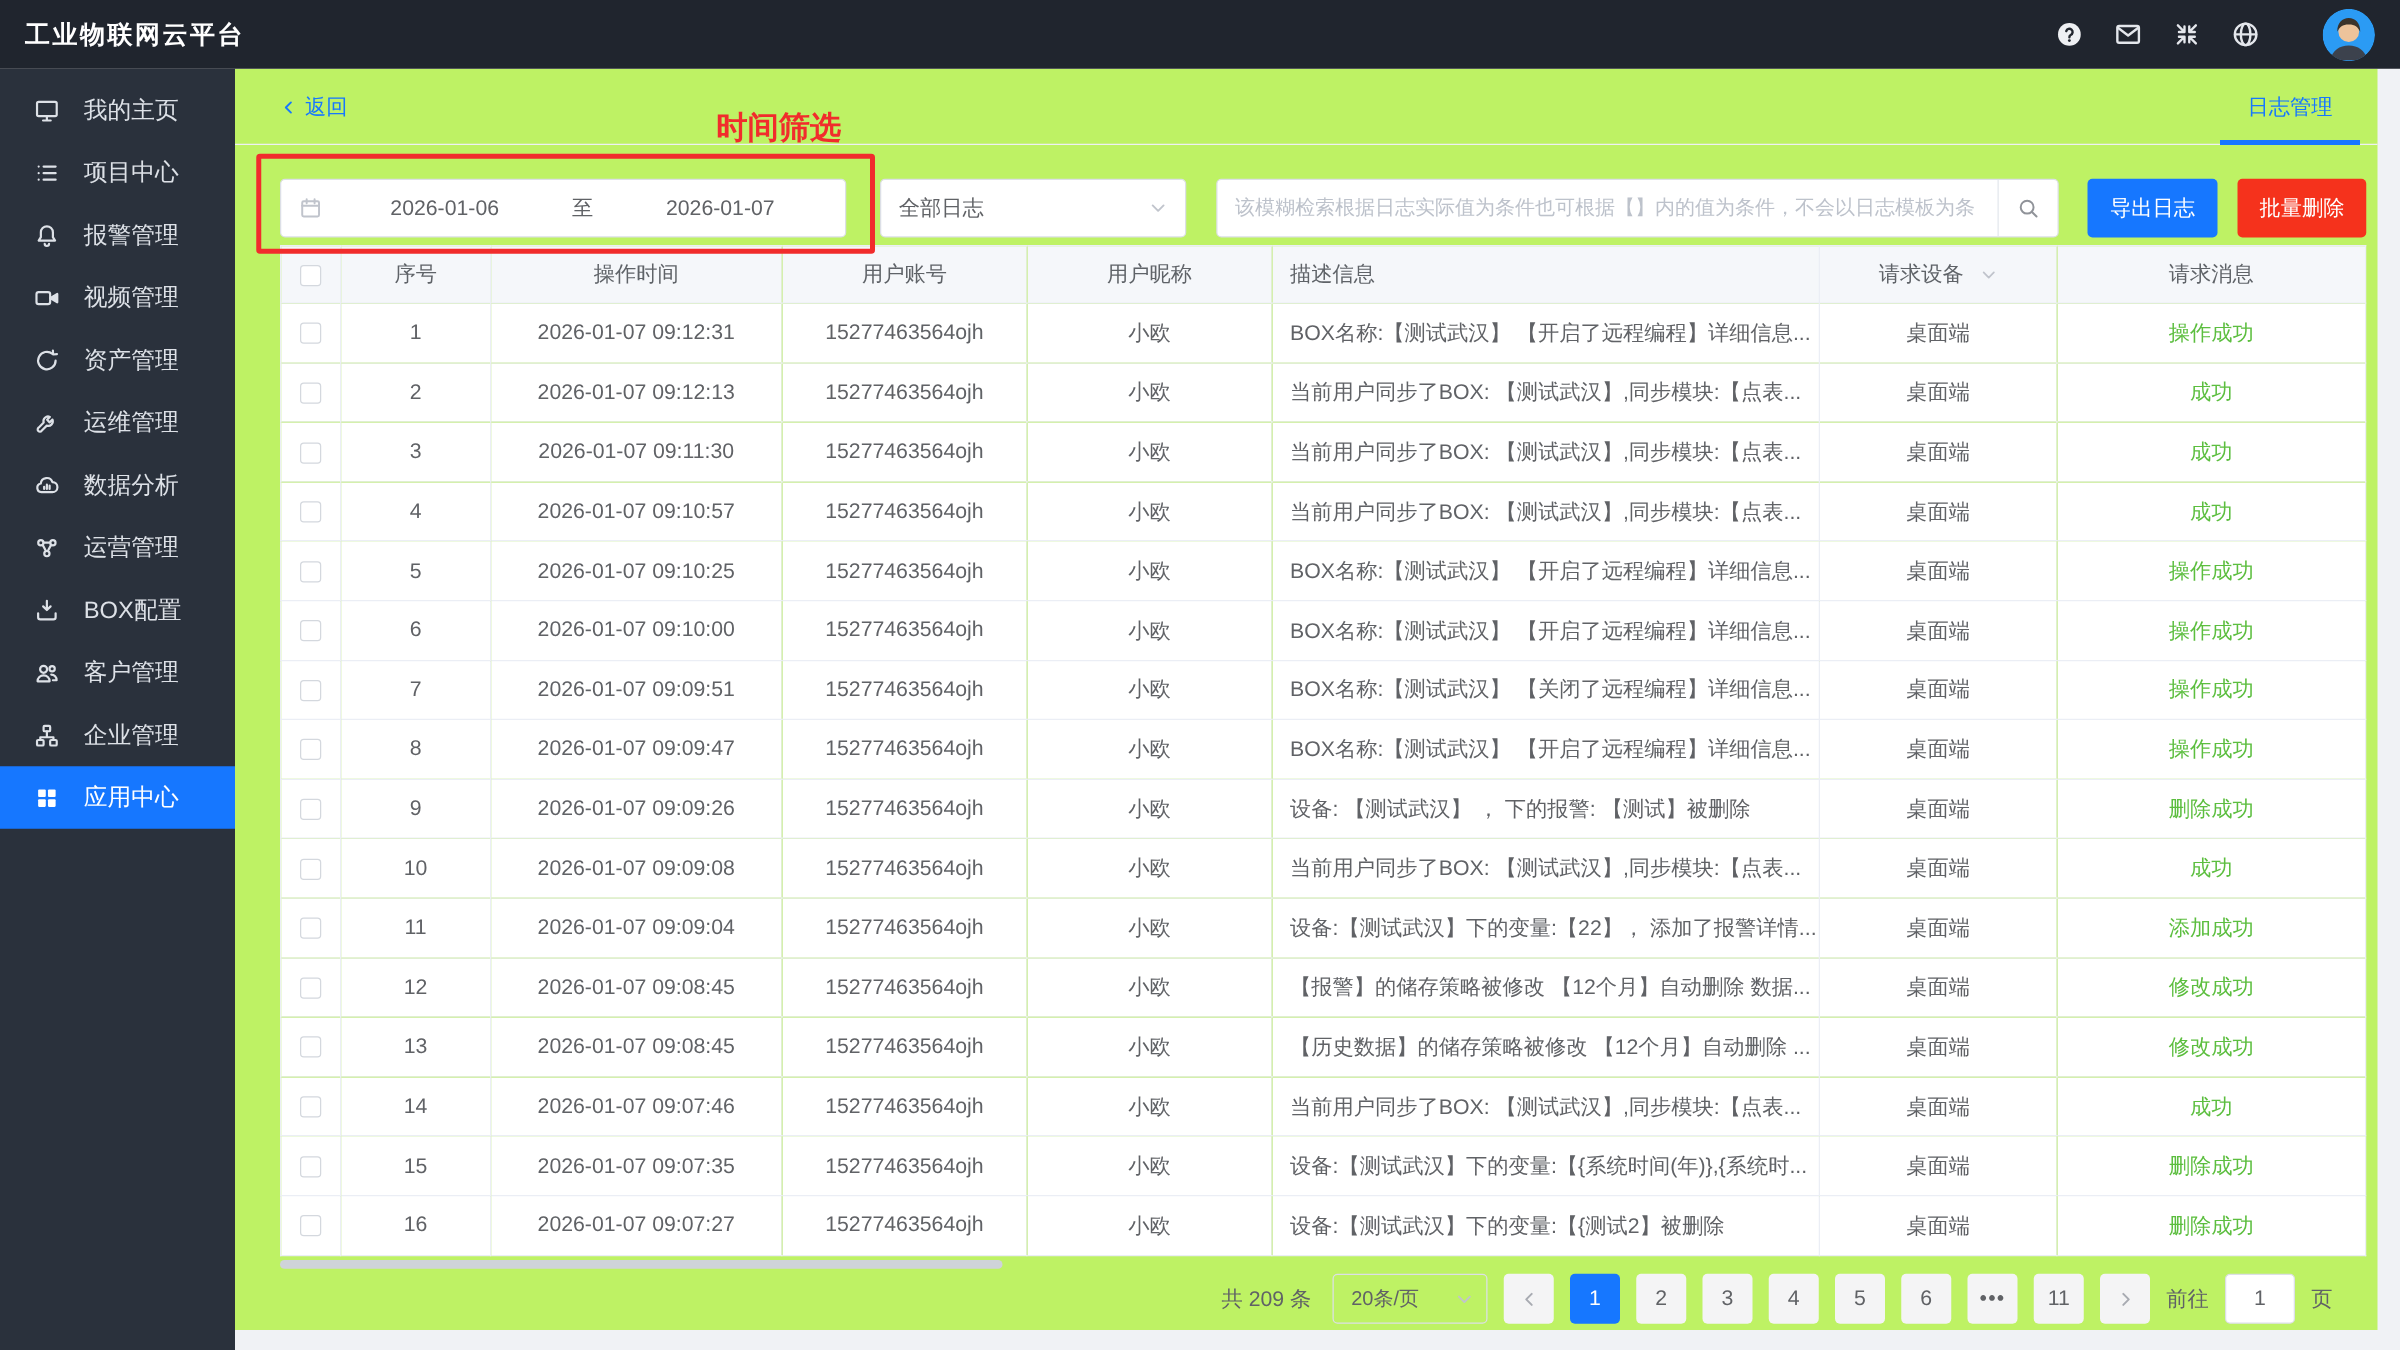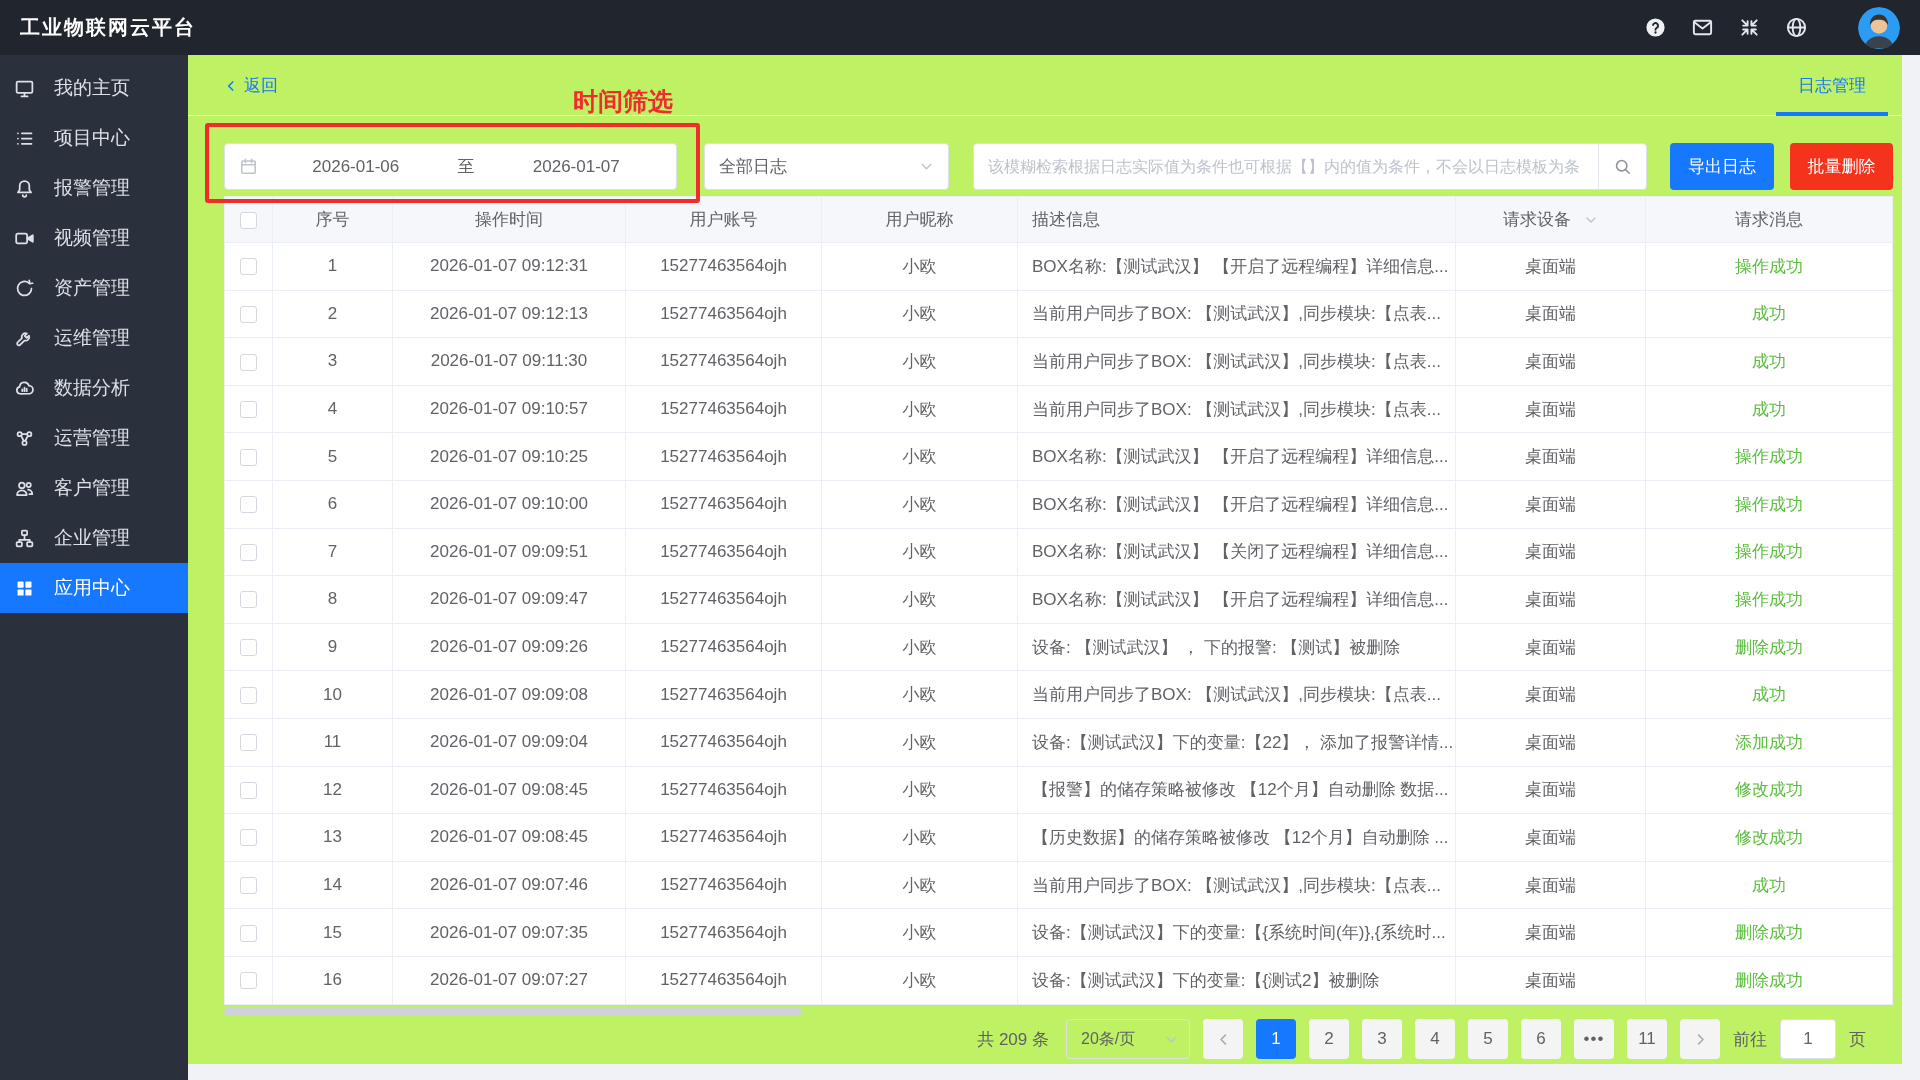--- a/index.html
+++ b/index.html
@@ -11,21 +11,21 @@
   .topbar { position:absolute; top:0; left:0; width:1920px; height:55px; background:var(--header-bg,#20252e);
             display:flex; align-items:center; justify-content:space-between; padding:0 20px; z-index:30; }
   .app-title { color:#fff; font-size:20px; font-weight:bold; letter-spacing:2px; }
   .topbar-right { display:flex; align-items:center; gap:24px; }
   .top-icon { width:23px; height:23px; color:#e4e7ec; cursor:pointer; display:inline-flex; }
   .top-icon svg { width:100%; height:100%; }
   .avatar { width:42px; height:42px; border-radius:50%; overflow:hidden; margin-left:26px; cursor:pointer; flex:0 0 auto; }
 
   
   .sidebar { position:absolute; top:55px; left:0; width:188px; height:1025px; background:var(--sidebar-bg,#2a313c); padding-top:8px; z-index:20; }
-  .side-item { height:50px; display:flex; align-items:center; gap:19px; padding-left:14px; color:#dde1e7; font-size:19px; cursor:pointer; }
+  .side-item { height:50px; display:flex; align-items:center; gap:19px; padding-left:27px; color:#dde1e7; font-size:19px; cursor:pointer; }
   .side-item.active { background:var(--accent,#1677ff); color:#fff; }
   .side-icon { width:21px; height:21px; display:inline-flex; flex:0 0 auto; }
   .side-icon svg { width:100%; height:100%; }
 
   
   .card { position:absolute; left:188px; top:55px; width:1714px; height:1009px; background:#bef264; }
 
   .page-head { position:relative; height:61px; border-bottom:1px solid #eef0f4; }
   .back-link { position:absolute; left:36px; top:0; height:61px; display:flex; align-items:center; gap:6px;
                color:var(--accent,#1677ff); font-size:17px; cursor:pointer; }
@@ -214,20 +214,29 @@
           <svg viewBox="0 0 24 24" fill="none" stroke="currentColor" stroke-width="2" stroke-linecap="round" stroke-linejoin="round">
             <circle cx="6.5" cy="7" r="2.4"></circle>
             <circle cx="17.5" cy="7" r="2.4"></circle>
             <circle cx="12" cy="17" r="2.4"></circle>
             <path d="M8 8.8l2.8 5.2M16 8.8l-2.8 5.2M9 7h6"></path>
           </svg>
         </span>
     <span class="side-label">运营管理</span>
   </div>
 
+  <div class="side-item">
+    <span class="side-icon">
+          <svg viewBox="0 0 24 24" fill="none" stroke="currentColor" stroke-width="2" stroke-linecap="round" stroke-linejoin="round">
+            <path d="M12 3v8.5m0 0l-3.4-3.4M12 11.5l3.4-3.4"></path>
+            <path d="M4 14.5V18a2 2 0 0 0 2 2h12a2 2 0 0 0 2-2v-3.5"></path>
+          </svg>
+        </span>
+    <span class="side-label">BOX配置</span>
+  </div>
 
   <div class="side-item">
     <span class="side-icon">
           <svg viewBox="0 0 24 24" fill="none" stroke="currentColor" stroke-width="2" stroke-linecap="round" stroke-linejoin="round">
             <circle cx="9" cy="8.5" r="3.2"></circle>
             <path d="M3.5 19.5a5.5 5.5 0 0 1 11 0z"></path>
             <circle cx="16.8" cy="8" r="2.4"></circle>
             <path d="M16 13.3a5 5 0 0 1 4.9 5.2h-3.4"></path>
           </svg>
         </span>

